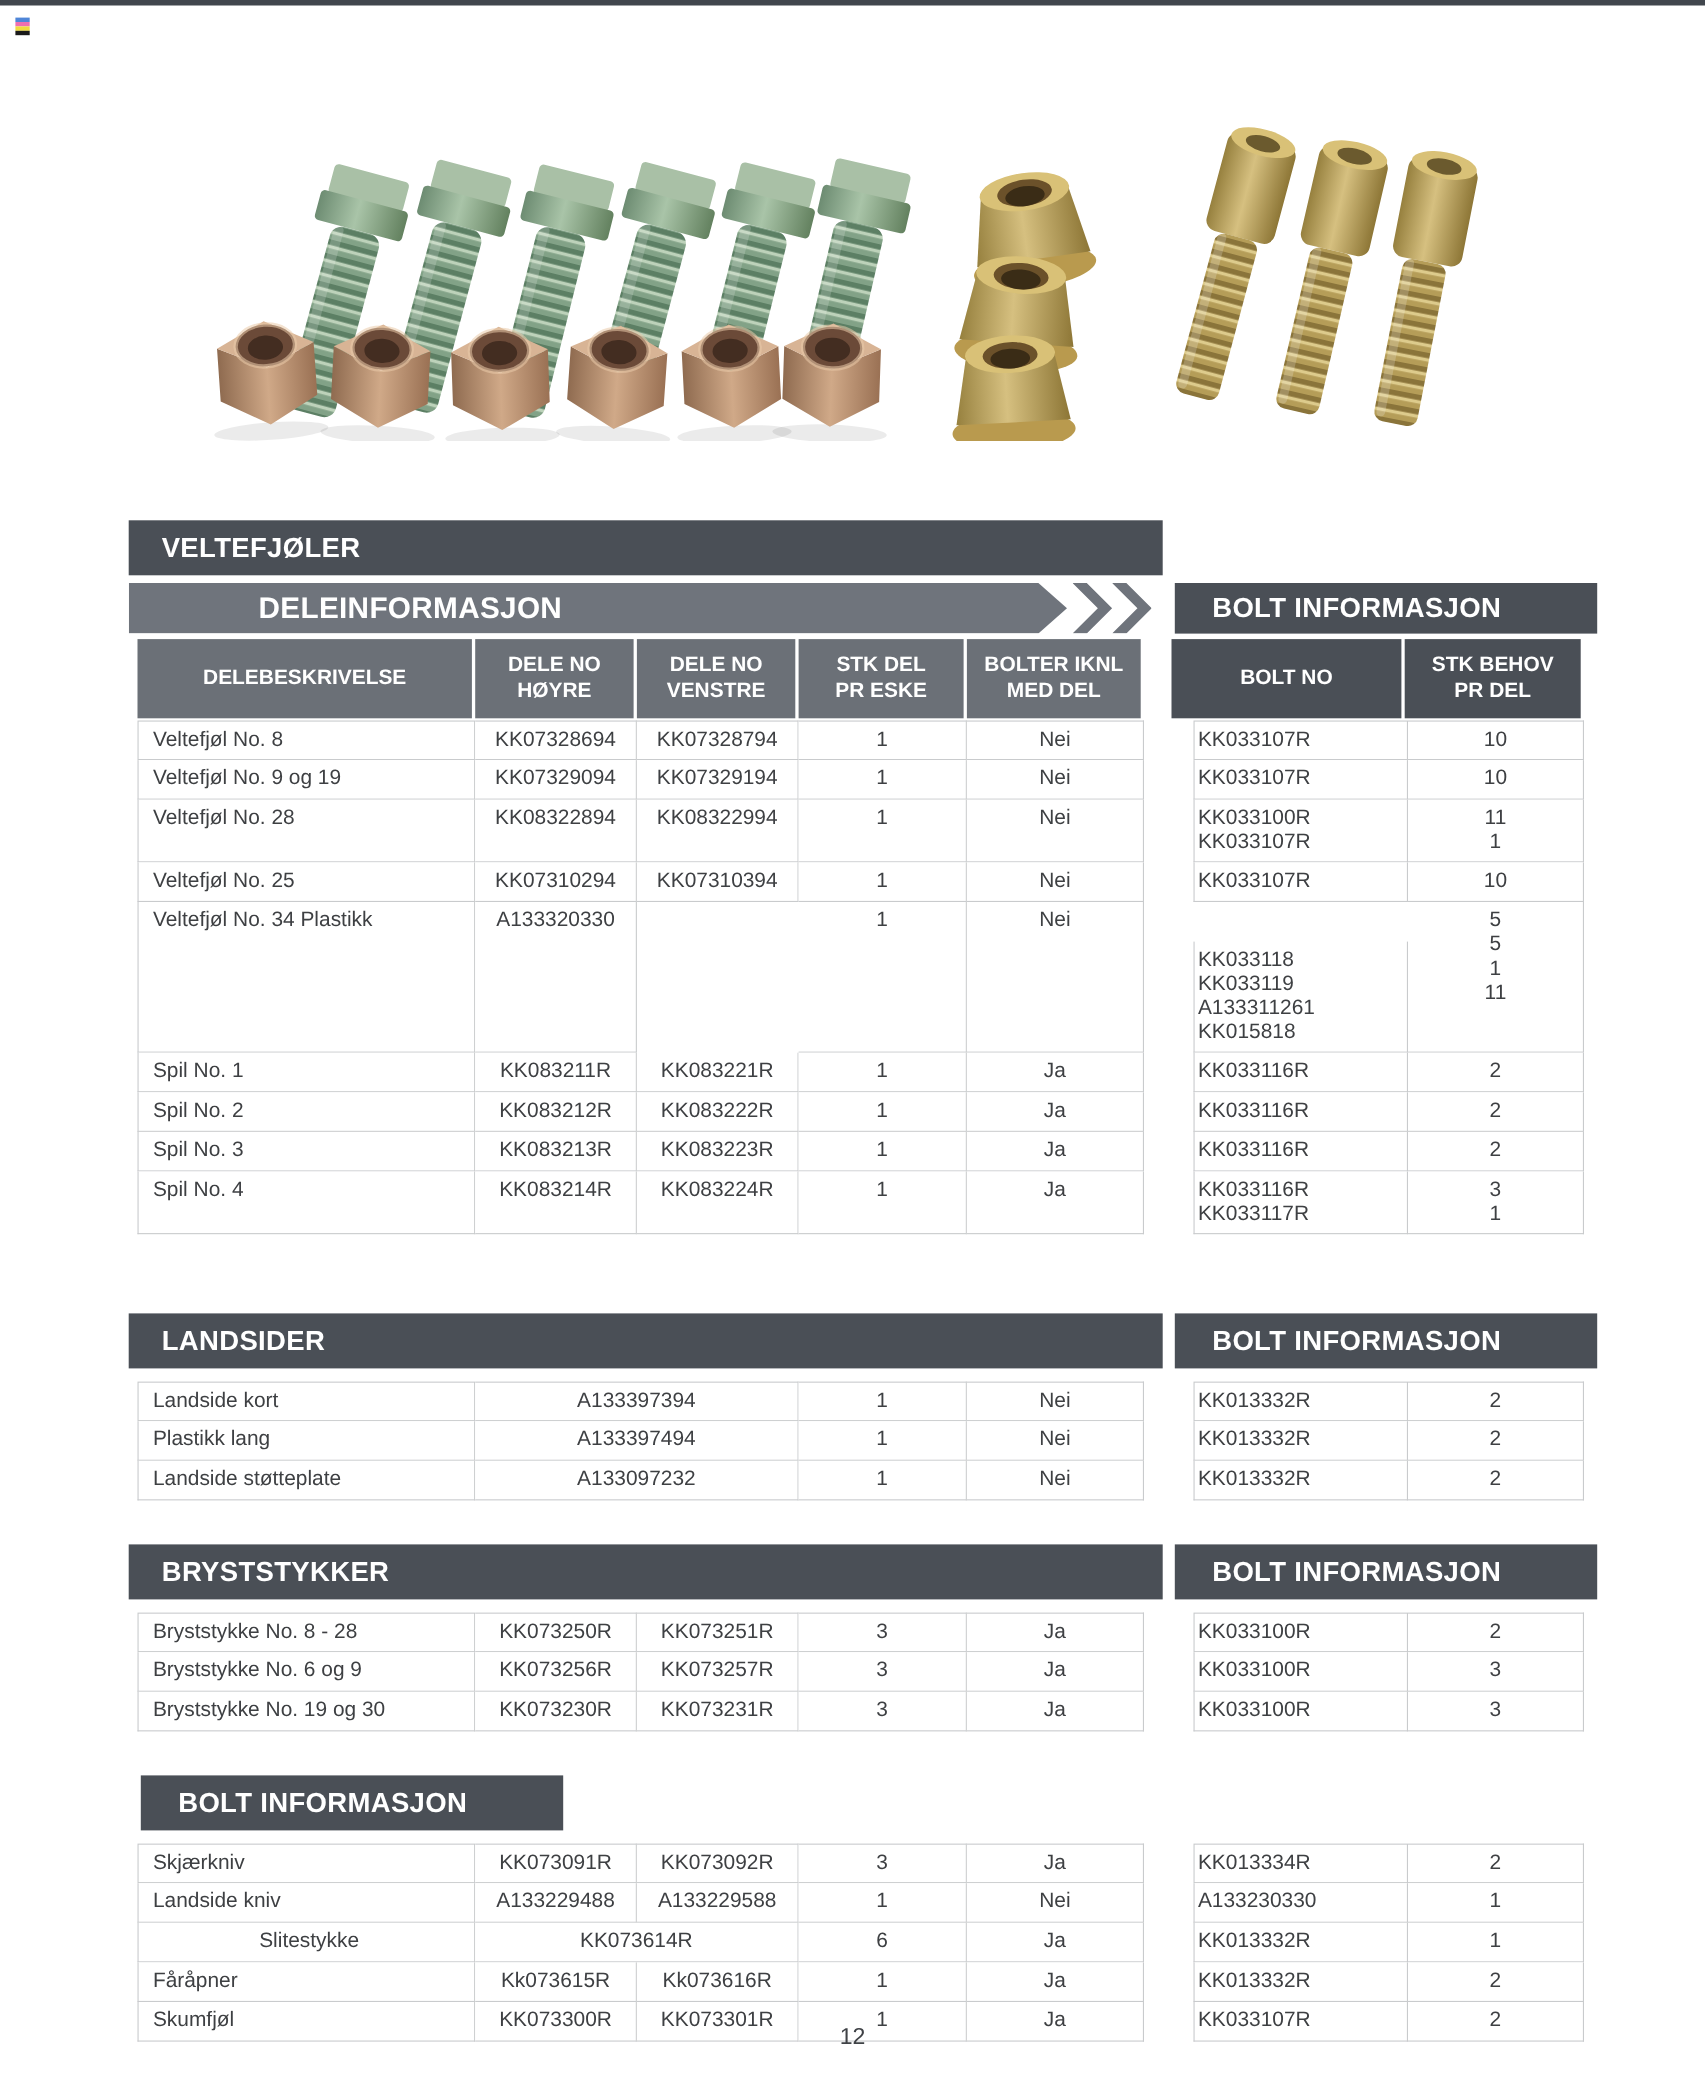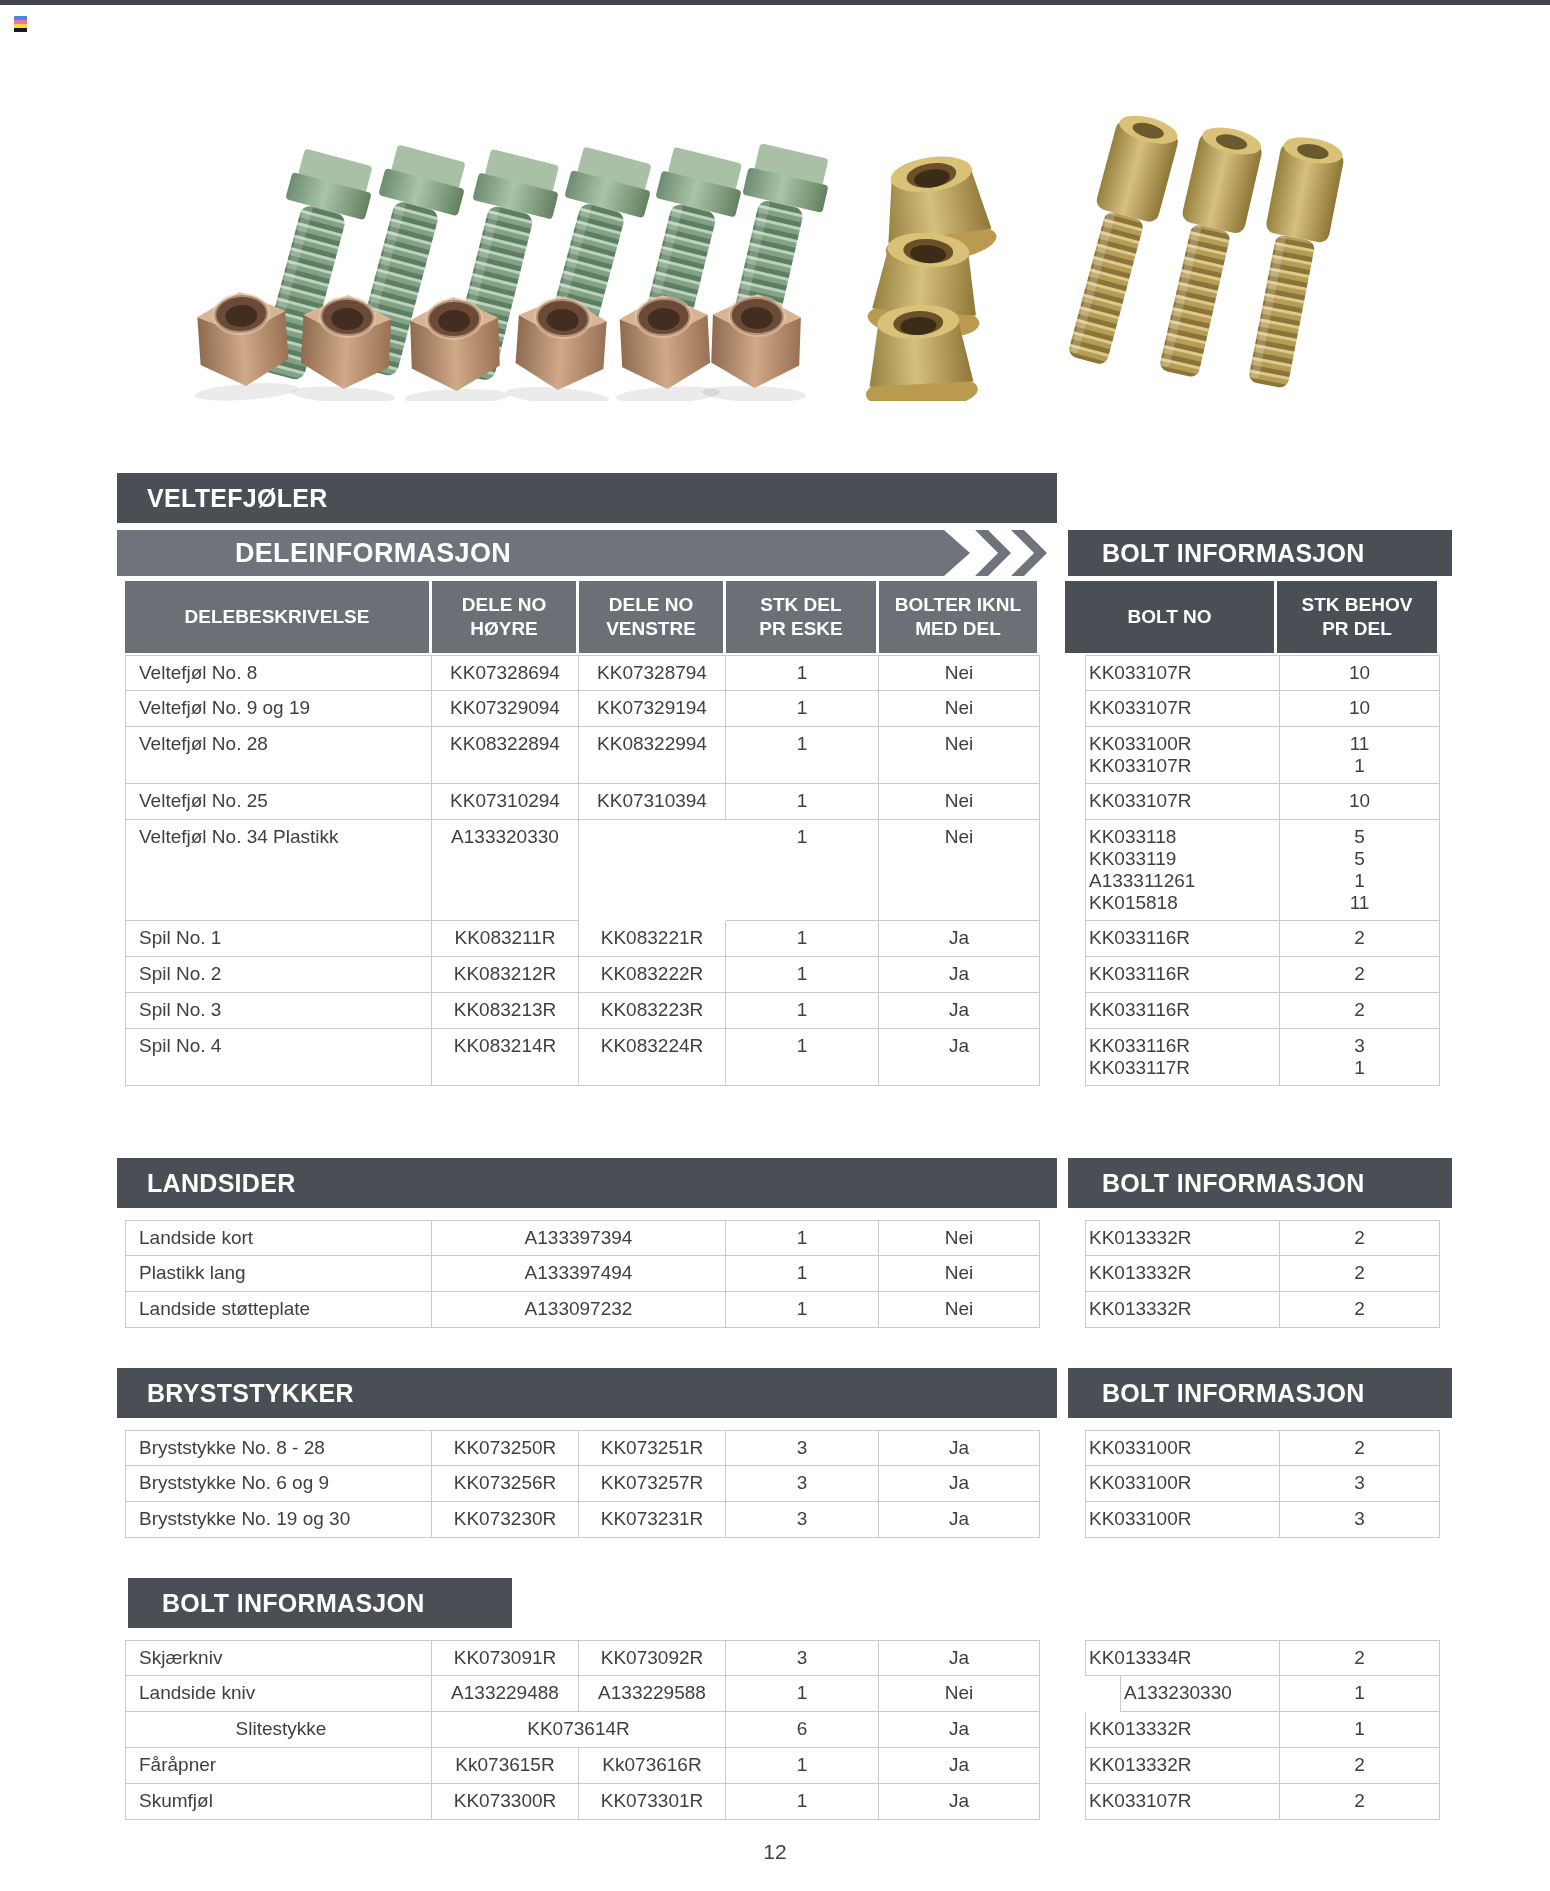--- a/index.html
+++ b/index.html
@@ -254,21 +254,21 @@
           <div class="line">KK033107R</div>
         </div>
         <div class="cell center" style="grid-column: 8;">
           <div class="line">10</div>
         </div>
         <div class="cell desc cl" style="grid-column: 1;">Veltefjøl No. 34 Plastikk</div>
         <div class="cell center" style="grid-column: 2;">A133320330</div>
         <div class="cell center" style="grid-column: 4;">1</div>
         <div class="cell center" style="grid-column: 5;">Nei</div>
         <div class="gapcell" style="grid-column: 6;"></div>
-        <div class="cell boltno cl" style="grid-column: 7;">
+        <div class="cell boltno cl" style="grid-column: 7; margin-top: 36px;">
           <div class="line">KK033118</div>
           <div class="line">KK033119</div>
           <div class="line">A133311261</div>
           <div class="line">KK015818</div>
         </div>
         <div class="cell center" style="grid-column: 8;">
           <div class="line">5</div>
           <div class="line">5</div>
           <div class="line">1</div>
           <div class="line">11</div>
@@ -436,21 +436,21 @@
         </div>
         <div class="cell center rt" style="grid-column: 8;">
           <div class="line">2</div>
         </div>
         <div class="cell desc cl" style="grid-column: 1;">Landside kniv</div>
         <div class="cell center" style="grid-column: 2;">A133229488</div>
         <div class="cell center" style="grid-column: 3;">A133229588</div>
         <div class="cell center" style="grid-column: 4;">1</div>
         <div class="cell center" style="grid-column: 5;">Nei</div>
         <div class="gapcell" style="grid-column: 6;"></div>
-        <div class="cell boltno cl" style="grid-column: 7; margin-left: 35px;">
+        <div class="cell boltno cl" style="grid-column: 7;">
           <div class="line">A133230330</div>
         </div>
         <div class="cell center" style="grid-column: 8;">
           <div class="line">1</div>
         </div>
         <div class="cell desc cl" style="grid-column: 1; text-align: center;">Slitestykke</div>
         <div class="cell center" style="grid-column: 2 / span 2;">KK073614R</div>
         <div class="cell center" style="grid-column: 4;">6</div>
         <div class="cell center" style="grid-column: 5;">Ja</div>
         <div class="gapcell" style="grid-column: 6;"></div>

